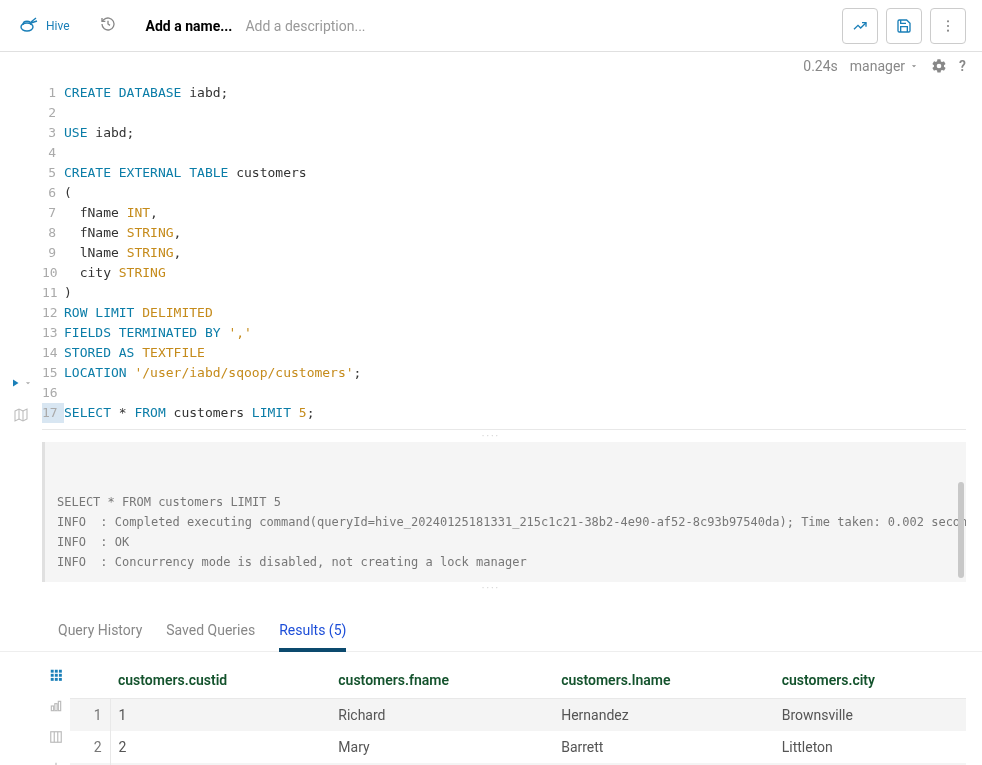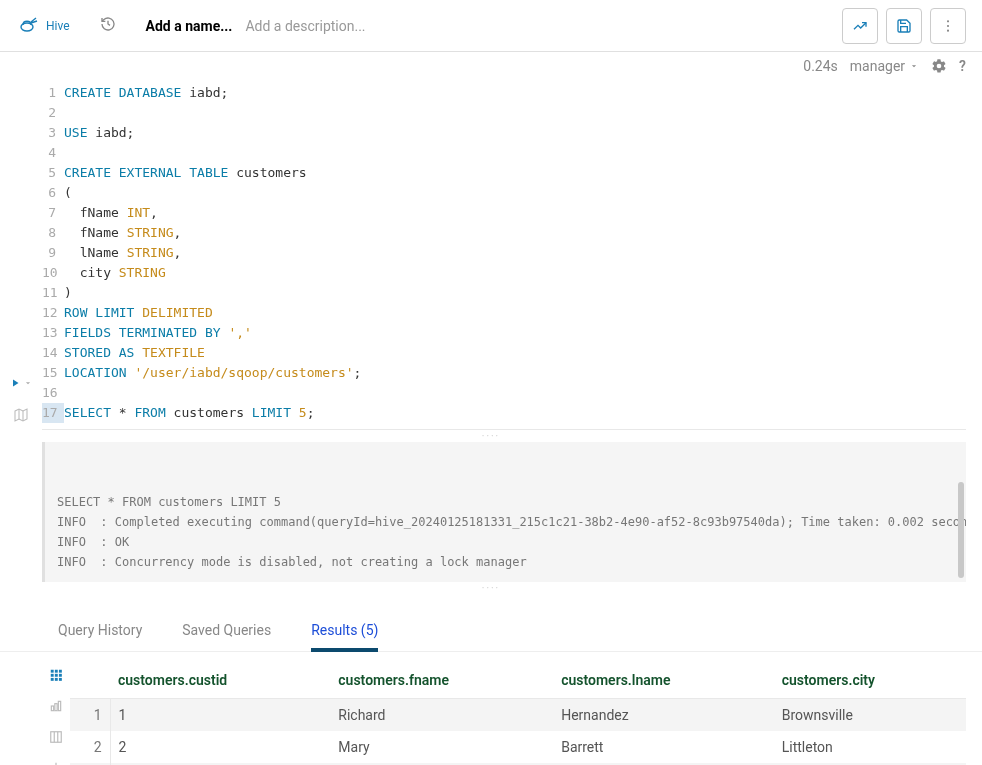--- a/index.html
+++ b/index.html
@@ -34,21 +34,21 @@
 
 .kw { color: #0b7da8; }
 .type { color: #c58b1b; }
 .str { color: #c58b1b; }
 
 .drag-handle { height: 12px; display: flex; justify-content: center; align-items: center; color: #ccc; font-size: 10px; letter-spacing: 2px; }
 
 .log-area { margin: 0 16px 0 42px; background: #f5f5f5; border-left: 3px solid #e0e0e0; padding: 10px 12px; font-family: "Menlo", "Monaco", "Consolas", monospace; font-size: 12px; color: #777; line-height: 20px; white-space: pre; overflow-x: auto; position: relative; }
 .log-scrollbar { position: absolute; right: 2px; top: 40px; bottom: 4px; width: 6px; background: #c8c8c8; border-radius: 3px; }
 
-.tabs { display: flex; gap: 40px; padding: 12px 16px 0 58px; border-bottom: 1px solid #eee; margin-top: 6px; }
+.tabs { display: flex; gap: 24px; padding: 12px 16px 0 58px; border-bottom: 1px solid #eee; margin-top: 6px; }
 .tab { padding: 10px 0; color: #888; cursor: pointer; }
 .tab.active { color: #1d4ed8; border-bottom: 4px solid #0c4a6e; margin-bottom: -1px; }
 
 .results-wrap { display: flex; padding: 10px 16px 10px 42px; }
 .results-toolbar { width: 28px; display: flex; flex-direction: column; gap: 14px; padding-top: 6px; color: #1a7fb8; align-items: center; }
 .results-toolbar .muted { color: #bbb; }
 
 .results-table { flex: 1; border-collapse: collapse; }
 .results-table th { text-align: left; padding: 10px 8px; color: #14532d; font-weight: 600; border-bottom: 1px solid #e8e8e8; }
 .results-table td { padding: 8px 8px; color: #555; }

